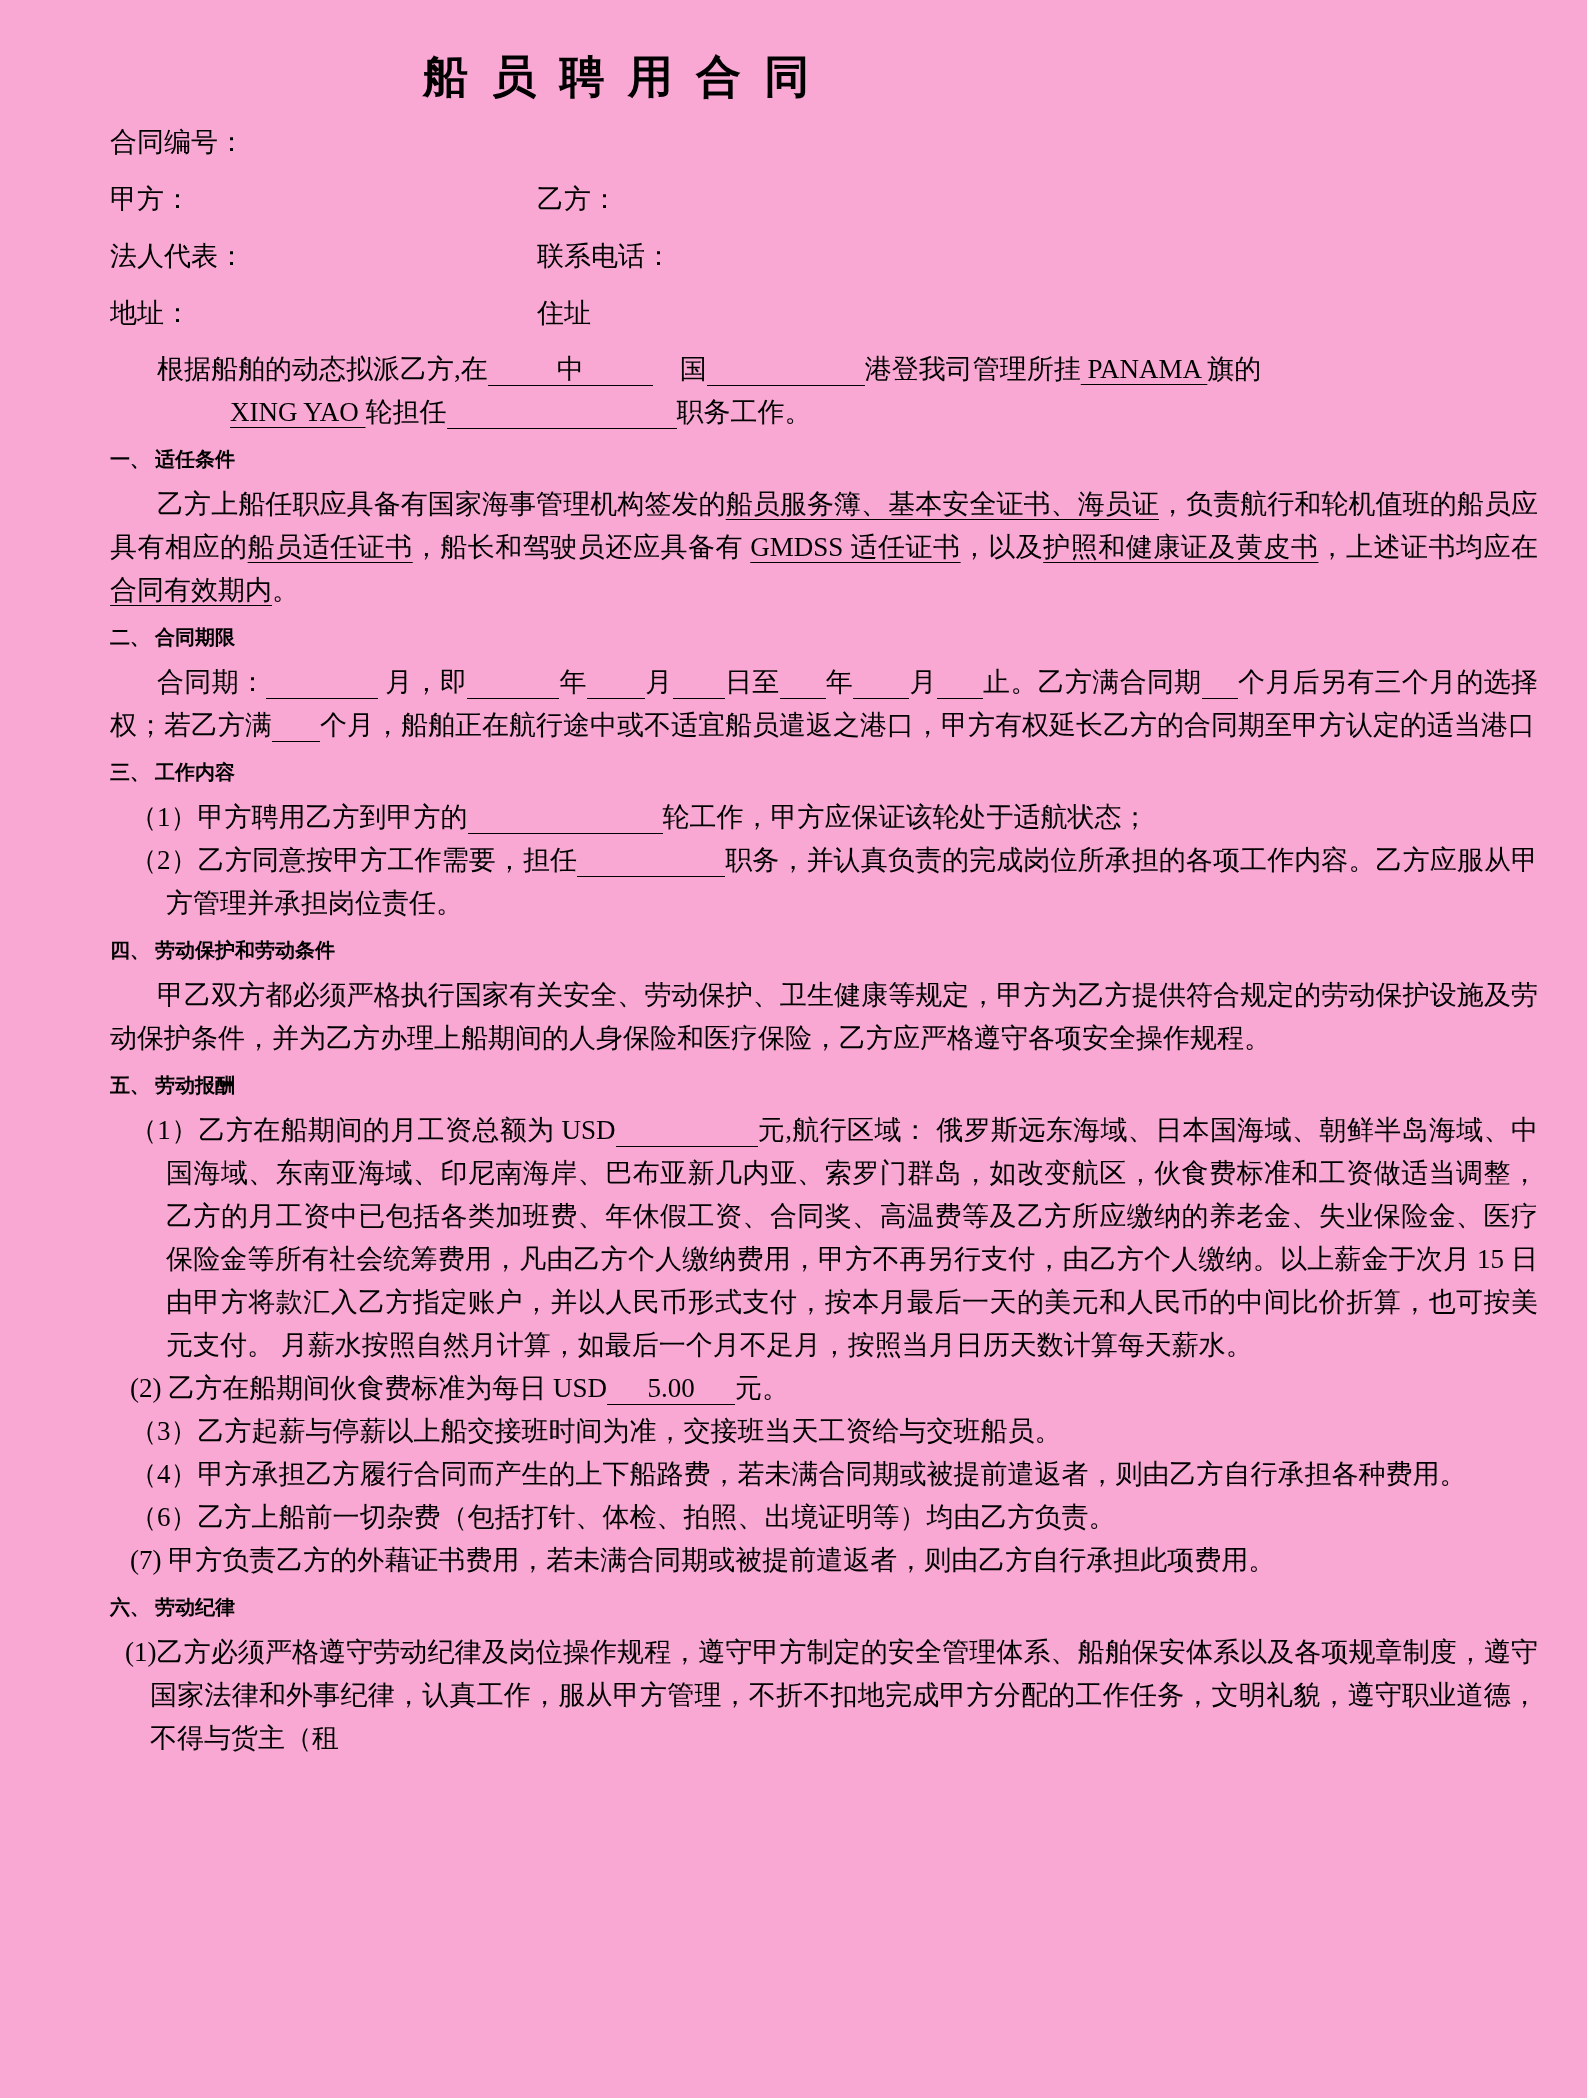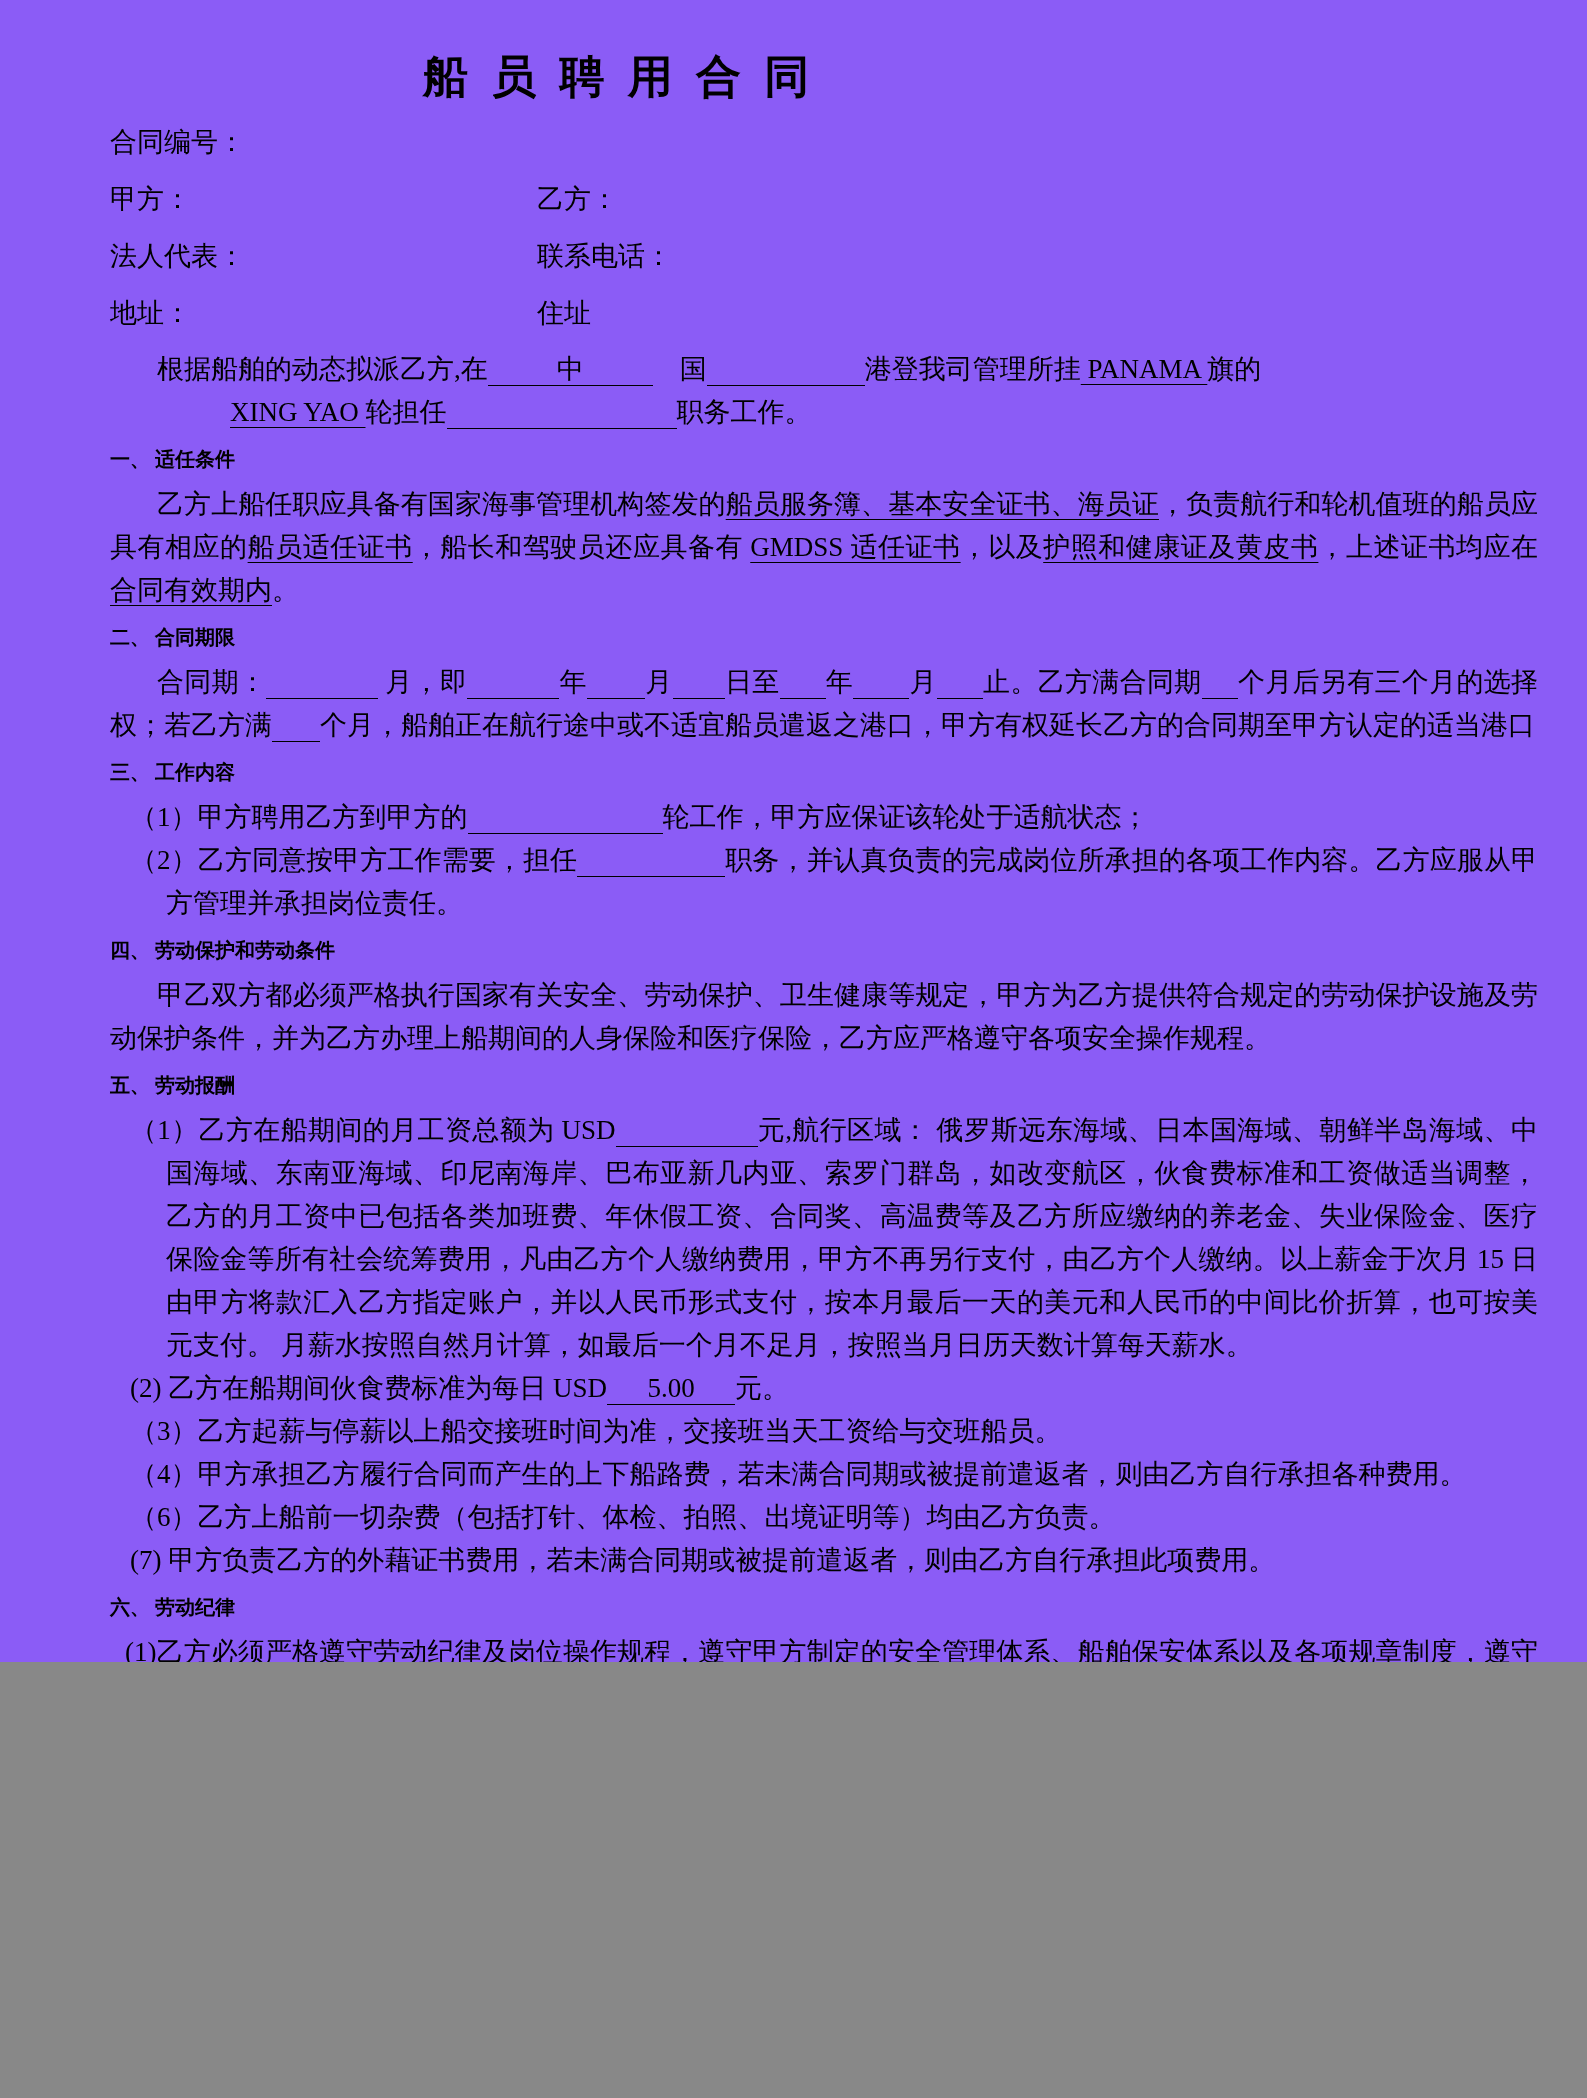--- a/index.html
+++ b/index.html
@@ -1,18 +1,18 @@
 <!DOCTYPE html>
 <html><head>
 <meta charset="utf-8">
 <style>
   html,body { margin:0; padding:0; background:#888; }
   .page {
-    width:1587px; height:1662px; margin:0 auto;
-    background:#8b5cf6; color:#000;
+    width:1587px; height:2098px; margin:0 auto;
+    background:#f9a8d4; color:#000;
     box-sizing:border-box;
     padding:46px 49px 0 110px;
     font-family:"Liberation Serif","DejaVu Serif",serif;
     overflow:hidden;
   }
   .title {
     font-size:45px; font-weight:bold; line-height:62px;
     text-align:center; padding-right:410px; letter-spacing:6px;
     margin-bottom:12px; white-space:nowrap;
   }
@@ -20,21 +20,21 @@
   .fieldrow { font-size:27px; line-height:44px; margin-bottom:13px; }
   .fl { display:inline-block; width:427px; }
   .fr { display:inline; }
   .para { font-size:27px; line-height:43px; text-align:justify; }
   .heading { font-size:20px; font-weight:bold; line-height:47px; margin-top:2px; }
   .indent  { text-indent:38px; }
   .indent2 { text-indent:47px; }
   .mtop    { margin-top:14px; }
   .xy      { padding-left:120px; }
   .hang    { padding-left:56px; text-indent:-36px; }
-  .hang6   { padding-left:40px; text-indent:-25px;text-decoration:underline; }
+  .hang6   { padding-left:40px; text-indent:-25px; }
   .b { font-weight:normal; }
   .u { text-decoration:underline; text-underline-offset:6px; text-decoration-thickness:1px; }
   .blank {
     display:inline-block; border-bottom:1px solid #000;
     text-align:center; line-height:32px; text-indent:0;
     white-space:nowrap;
   }
 </style>
 </head>
 <body>

